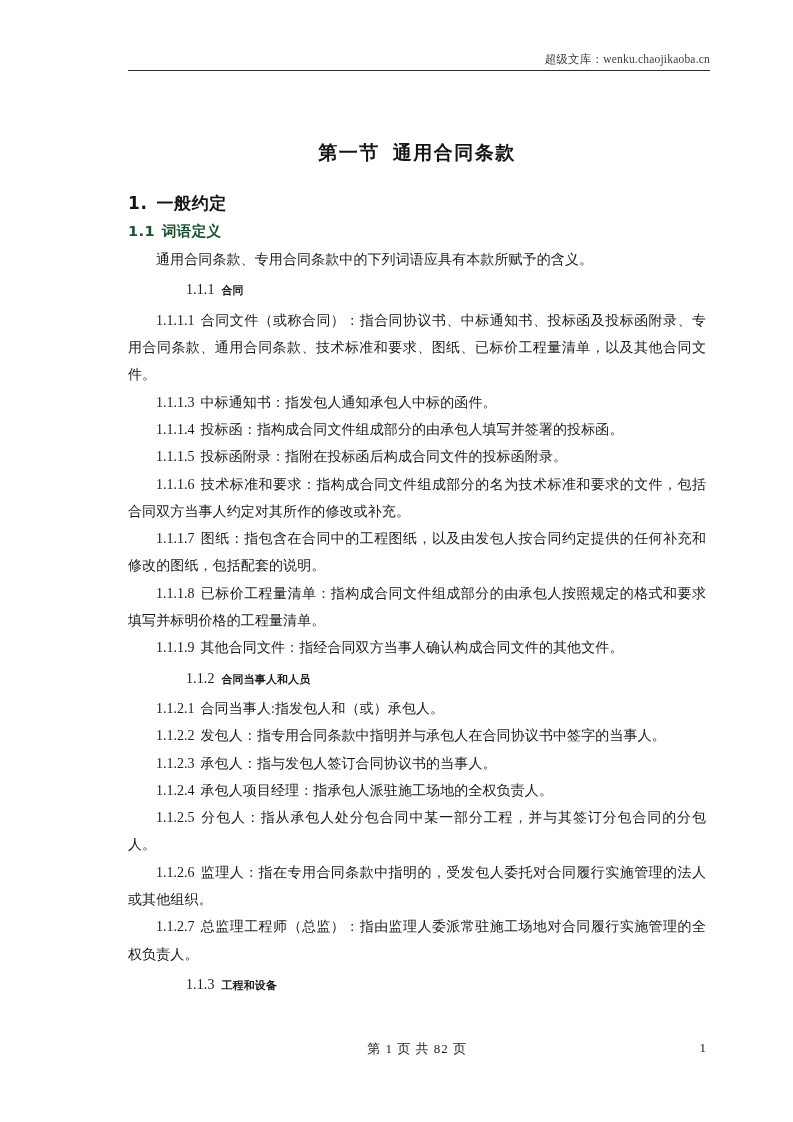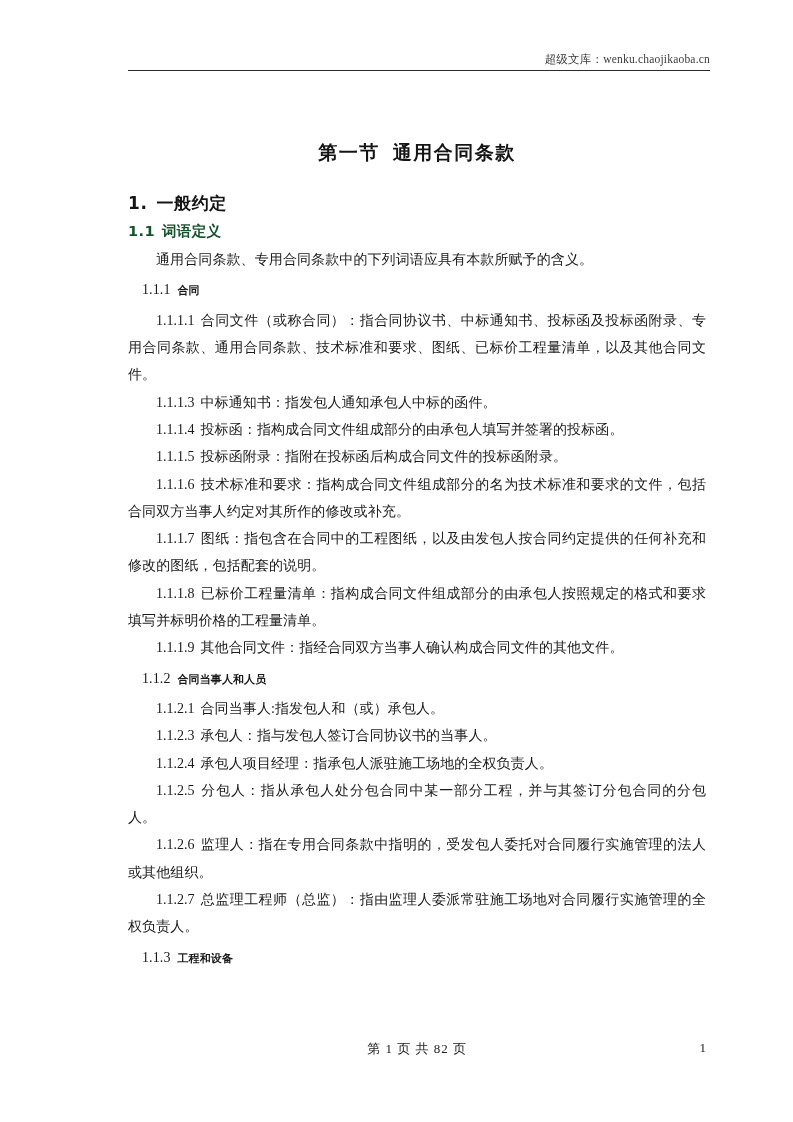--- a/index.html
+++ b/index.html
@@ -92,20 +92,21 @@
     font-size: 14px;
     margin: 0;
     padding: 3px 0 3px 0;
     text-indent: 14px;
     line-height: 1.95;
     letter-spacing: 0.1px;
   }
   .h3 .num {
     font-family: "Liberation Serif", "DejaVu Serif", serif;
     font-weight: normal;
+    margin-left: 44px;
   }
   .h3 .cn {
     font-family: "DejaVu Sans", "Liberation Sans", sans-serif;
     font-weight: bold;
     font-size: 11px;
     margin-left: 7px;
   }
 
   
   .para {
@@ -171,20 +172,21 @@
         <div class="para"><span class="num">1.1.1.1</span><span>合同文件（或称合同）：指合同协议书、中标通知书、投标函及投标函附录、专用合同条款、通用合同条款、技术标准和要求、图纸、已标价工程量清单，以及其他合同文件。</span></div>
         <div class="para"><span class="num">1.1.1.3</span><span>中标通知书：指发包人通知承包人中标的函件。</span></div>
         <div class="para"><span class="num">1.1.1.4</span><span>投标函：指构成合同文件组成部分的由承包人填写并签署的投标函。</span></div>
         <div class="para"><span class="num">1.1.1.5</span><span>投标函附录：指附在投标函后构成合同文件的投标函附录。</span></div>
         <div class="para"><span class="num">1.1.1.6</span><span>技术标准和要求：指构成合同文件组成部分的名为技术标准和要求的文件，包括合同双方当事人约定对其所作的修改或补充。</span></div>
         <div class="para"><span class="num">1.1.1.7</span><span>图纸：指包含在合同中的工程图纸，以及由发包人按合同约定提供的任何补充和修改的图纸，包括配套的说明。</span></div>
         <div class="para"><span class="num">1.1.1.8</span><span>已标价工程量清单：指构成合同文件组成部分的由承包人按照规定的格式和要求填写并标明价格的工程量清单。</span></div>
         <div class="para"><span class="num">1.1.1.9</span><span>其他合同文件：指经合同双方当事人确认构成合同文件的其他文件。</span></div>
         <div class="h3"><span class="num">1.1.2</span><span class="cn">合同当事人和人员</span></div>
         <div class="para"><span class="num">1.1.2.1</span><span>合同当事人:指发包人和（或）承包人。</span></div>
+        <div class="para"><span class="num">1.1.2.2</span><span>发包人：指专用合同条款中指明并与承包人在合同协议书中签字的当事人。</span></div>
         <div class="para"><span class="num">1.1.2.3</span><span>承包人：指与发包人签订合同协议书的当事人。</span></div>
         <div class="para"><span class="num">1.1.2.4</span><span>承包人项目经理：指承包人派驻施工场地的全权负责人。</span></div>
         <div class="para"><span class="num">1.1.2.5</span><span>分包人：指从承包人处分包合同中某一部分工程，并与其签订分包合同的分包人。</span></div>
         <div class="para"><span class="num">1.1.2.6</span><span>监理人：指在专用合同条款中指明的，受发包人委托对合同履行实施管理的法人或其他组织。</span></div>
         <div class="para"><span class="num">1.1.2.7</span><span>总监理工程师（总监）：指由监理人委派常驻施工场地对合同履行实施管理的全权负责人。</span></div>
         <div class="h3"><span class="num">1.1.3</span><span class="cn">工程和设备</span></div>
       </div>
   </div>
 
   <div class="footer">

